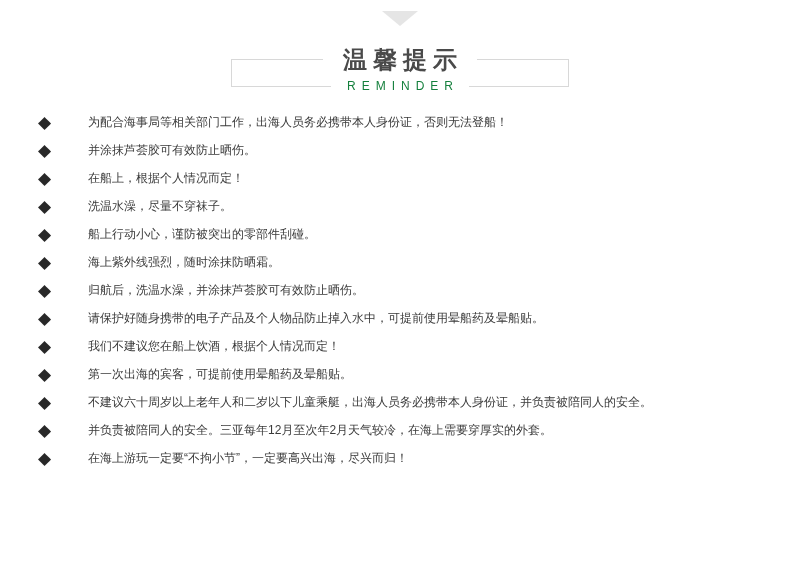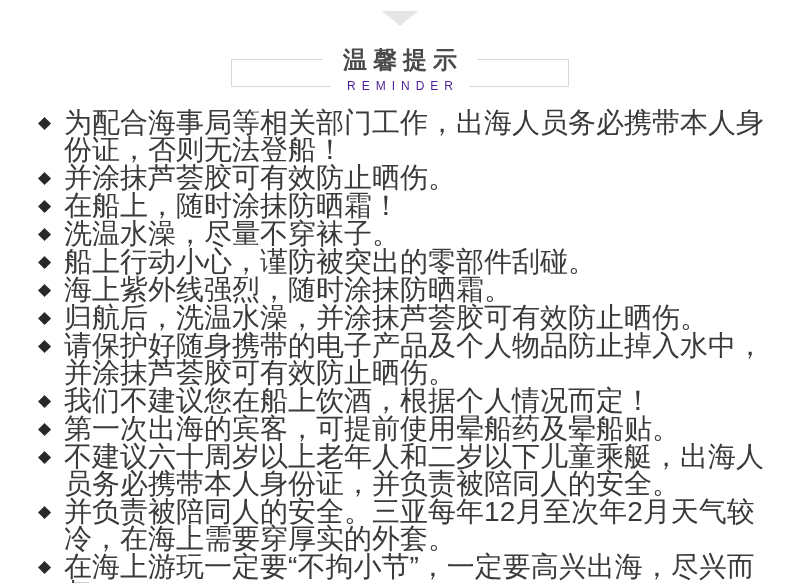--- a/index.html
+++ b/index.html
@@ -53,21 +53,21 @@
   }
   .subtitle {
     position: absolute;
     bottom: 0;
     left: 50%;
     transform: translate(-50%, 50%);
     background: #ffffff;
     padding: 0 10px 0 16px;
     font-size: 12px;
     letter-spacing: 6px;
-    color: #4c1d95;
+    color: #15803d;
     white-space: nowrap;
   }
   
   .tips {
     list-style: none;
     margin: 22px 0 0 0;
     padding: 0 24px 0 38px;
   }
   .tip {
     display: flex;
@@ -76,25 +76,26 @@
   }
   .diamond {
     flex: 0 0 auto;
     font-size: 17px;
     line-height: 27px;
     color: #282828;
     margin-right: 13px;
   }
   .tip-text {
     flex: 1 1 auto;
-    font-size: 28px;
+    font-size: 12px;
     line-height: 27px;
     color: #3a3a3a;
     letter-spacing: 0;
     max-width: 710px;
+    margin-left: 24px;
   }
 </style>
 </head>
 <body>
 
 <div class="page">
 
   <div class="triangle"></div>
 
   <div class="header-box">
@@ -106,41 +107,41 @@
     <li class="tip">
       <span class="diamond">◆</span>
       <span class="tip-text">为配合海事局等相关部门工作，出海人员务必携带本人身份证，否则无法登船！</span>
     </li>
     <li class="tip">
       <span class="diamond">◆</span>
       <span class="tip-text">并涂抹芦荟胶可有效防止晒伤。</span>
     </li>
     <li class="tip">
       <span class="diamond">◆</span>
-      <span class="tip-text">在船上，随时涂抹防晒霜！</span>
+      <span class="tip-text">在船上，根据个人情况而定！</span>
     </li>
     <li class="tip">
       <span class="diamond">◆</span>
       <span class="tip-text">洗温水澡，尽量不穿袜子。</span>
     </li>
     <li class="tip">
       <span class="diamond">◆</span>
       <span class="tip-text">船上行动小心，谨防被突出的零部件刮碰。</span>
     </li>
     <li class="tip">
       <span class="diamond">◆</span>
       <span class="tip-text">海上紫外线强烈，随时涂抹防晒霜。</span>
     </li>
     <li class="tip">
       <span class="diamond">◆</span>
       <span class="tip-text">归航后，洗温水澡，并涂抹芦荟胶可有效防止晒伤。</span>
     </li>
     <li class="tip">
       <span class="diamond">◆</span>
-      <span class="tip-text">请保护好随身携带的电子产品及个人物品防止掉入水中，并涂抹芦荟胶可有效防止晒伤。</span>
+      <span class="tip-text">请保护好随身携带的电子产品及个人物品防止掉入水中，可提前使用晕船药及晕船贴。</span>
     </li>
     <li class="tip">
       <span class="diamond">◆</span>
       <span class="tip-text">我们不建议您在船上饮酒，根据个人情况而定！</span>
     </li>
     <li class="tip">
       <span class="diamond">◆</span>
       <span class="tip-text">第一次出海的宾客，可提前使用晕船药及晕船贴。</span>
     </li>
     <li class="tip">

